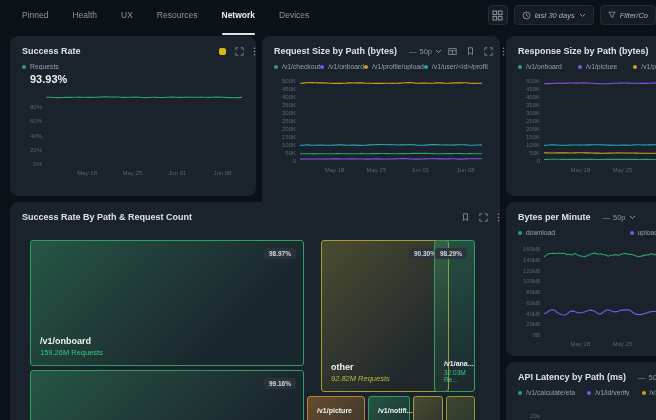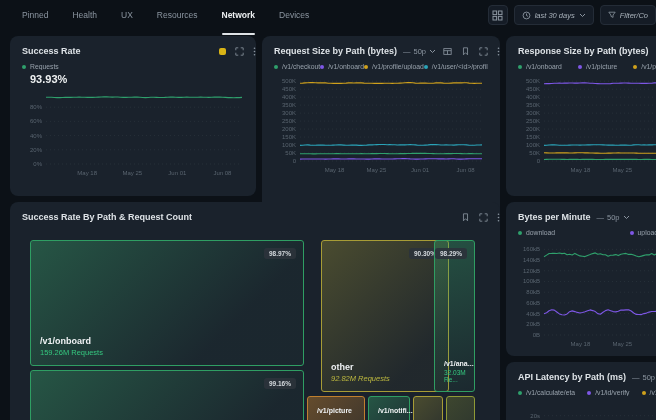--- a/index.html
+++ b/index.html
@@ -13,21 +13,21 @@
   .tab.active{color:#eceff1;font-weight:700;}
   .tab.active::after{content:"";position:absolute;left:0;right:0;bottom:2px;height:2px;background:#dfe3e6;border-radius:2px;}
   .nav-right{margin-left:auto;display:flex;align-items:center;gap:6px;padding-right:0;}
   .icon-btn{width:20px;height:20px;border-radius:4px;background:#151c26;border:1px solid #242c37;
     display:flex;align-items:center;justify-content:center;}
   .pill{height:20px;border-radius:4px;background:#151c26;border:1px solid #242c37;display:flex;
     align-items:center;gap:4px;padding:0 7px;font-size:7.5px;color:#aab3bc;white-space:nowrap;font-style:italic;}
   .sicon{stroke:#8b95a0;fill:none;stroke-width:1;}
   
   .panel{position:absolute;background:#1a222c;border-radius:8px;}
-  .panel-h{display:flex;align-items:center;padding:10px 0 0 12px;}
+  .panel-h{display:flex;align-items:center;gap:6px;padding:10px 0 0 12px;}
   .ptitle{font-size:9px;font-weight:700;color:#dde2e6;white-space:nowrap;}
   .agg{display:flex;align-items:center;gap:3px;font-size:7.5px;color:#8b95a0;margin-left:6px;white-space:nowrap;}
   .ph-icons{margin-left:auto;display:flex;gap:9px;align-items:center;}
   .yellow-sq{width:7px;height:7px;border-radius:2px;background:#d9b416;display:inline-block;}
   .legend{display:flex;align-items:center;margin:7px 12px 0 12px;overflow:hidden;white-space:nowrap;}
   .legend.sb{justify-content:space-between;}
   .legend.g16{gap:16px}.legend.g12{gap:12px}
   .legend.w140{width:140px;justify-content:space-between;}
   .legend-item{display:inline-flex;align-items:center;gap:4px;font-size:6.8px;color:#98a2ac;flex:0 0 auto;}
   .legend-item i{width:4px;height:4px;border-radius:50%;display:inline-block;}

